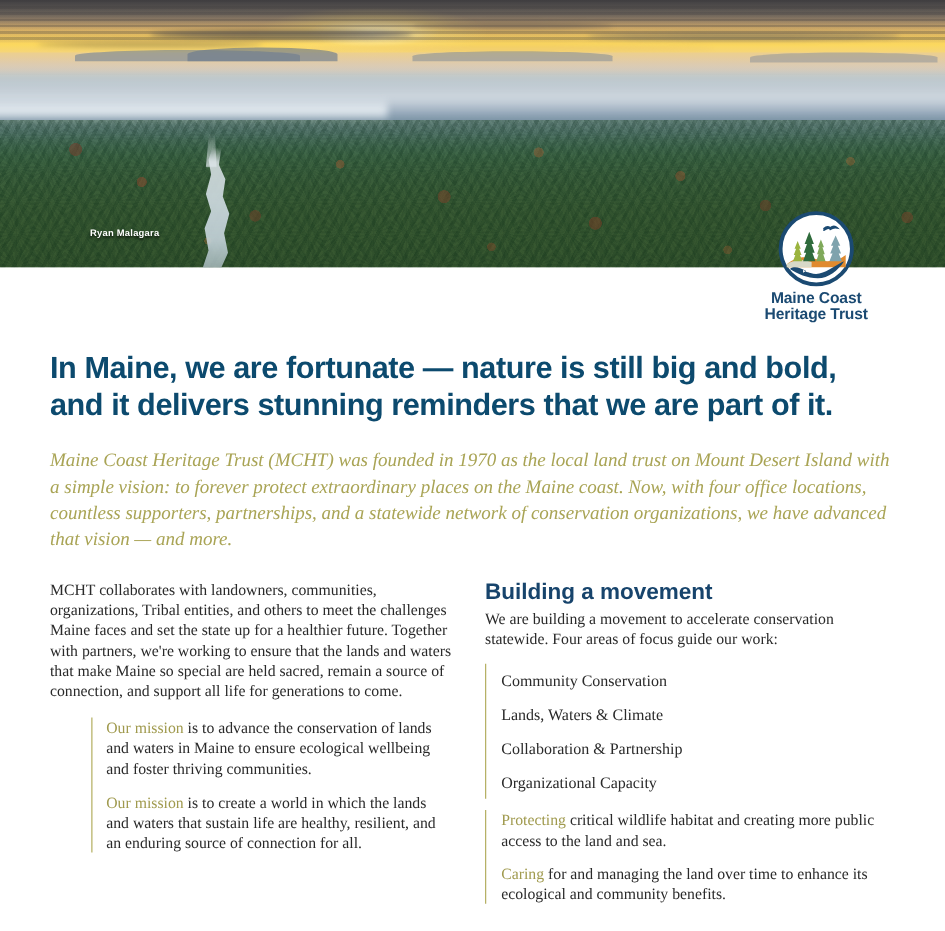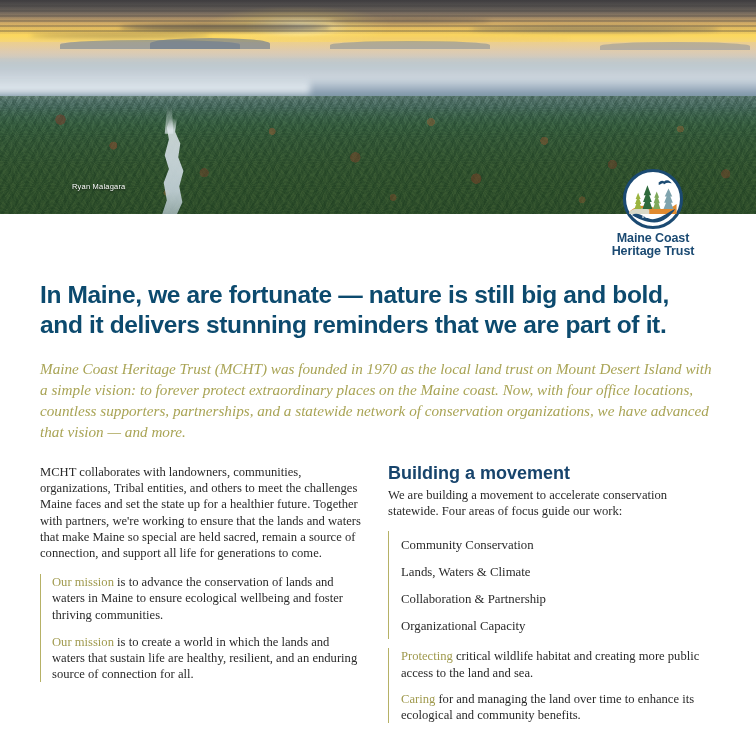--- a/index.html
+++ b/index.html
@@ -162,21 +162,21 @@
     clip-path: polygon(40% 0, 66% 0, 74% 100%, 26% 100%);
     filter: blur(1px);
   }
 
   .photo-credit {
     position: absolute;
     left: 47px;
     top: 182px;
     font-family: "Liberation Sans", sans-serif;
     font-size: 7.5px;
-    font-weight: normal;
+    font-weight: bold;
     letter-spacing: .2px;
     color: #ffffff;
     text-shadow: 0 1px 2px rgba(0,0,0,.75);
     white-space: nowrap;
     padding-left: 25px;
   }
 
   
   .logo-block {
     position: absolute;
@@ -234,20 +234,21 @@
     font-size: 12.6px;
     line-height: 16.2px;
     color: #2a2a2a;
   }
 
   
   .rule-block {
     border-left: 1.4px solid #b6b166;
     padding-left: 11px;
     margin-top: 13px;
+    margin-left: 33px;
   }
   .rule-block p + p { margin-top: 11px; }
 
   .lede { color: #a09a4e; }
 
   .section-title {
     font-family: "Liberation Sans", sans-serif;
     font-weight: bold;
     font-size: 18px;
     line-height: 18px;

